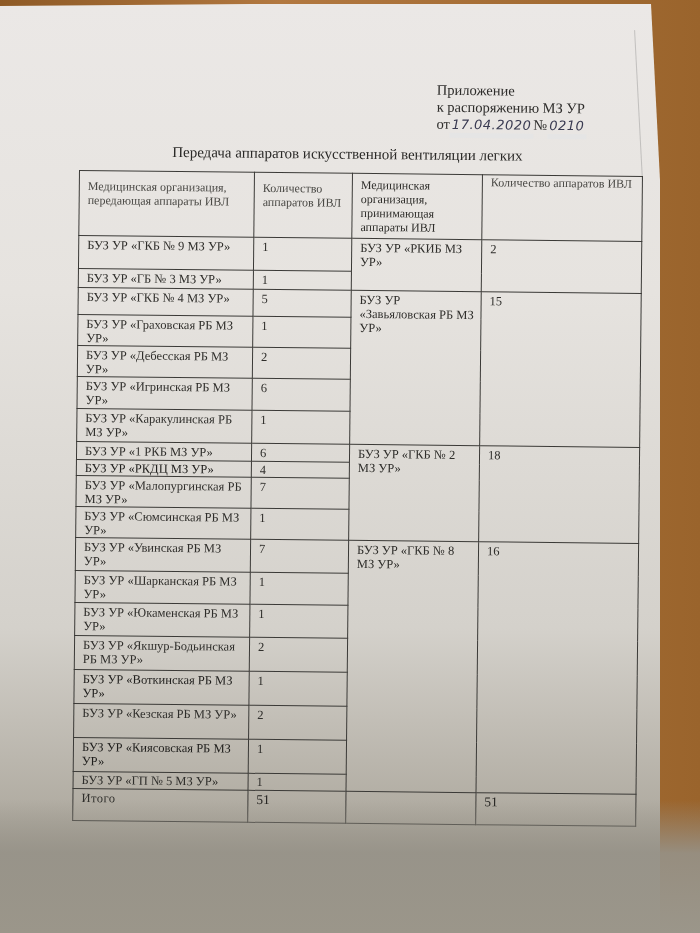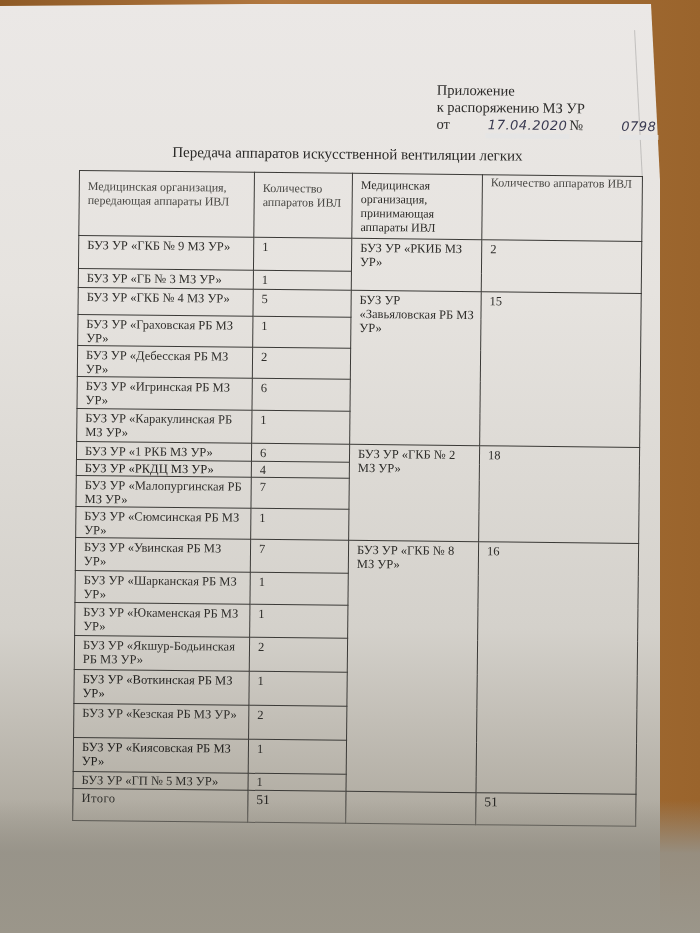--- a/index.html
+++ b/index.html
@@ -30,21 +30,21 @@
     transform: rotate(0.6deg); transform-origin: 80px 170px;
     color: #2b2a28;
   }
   .annex {
     position: absolute; left: 436px; top: 78px; font-size: 14.5px; line-height: 17px;
     color: #2e2d2b;
   }
   .annex .hand {
     font-family: "DejaVu Sans", sans-serif; font-style: italic; font-size: 13px;
     color: #3a3b52; border-bottom: 5px solid #e5e5e5; display: inline-block;
-    padding: 0 2px; letter-spacing: 0.5px; margin-left: 36px;
+    padding: 0 2px; letter-spacing: 0.5px;
   }
   .title {
     position: absolute; left: 172px; top: 143px; font-size: 15px; color: #2b2a28;
   }
   table.ivl {
     position: absolute; left: 79px; top: 170px; border-collapse: collapse;
     font-size: 12.5px; line-height: 14px; color: #2f2e2b;
     table-layout: fixed; width: 563px;
   }
   table.ivl td {
@@ -62,21 +62,21 @@
 
 <div class="bg-wood"></div>
 <div class="paper"></div>
 <div class="fold-line"></div>
 
 <div class="doc">
   <div class="annex">
     <div>Приложение</div>
     <div>к распоряжению МЗ УР</div>
     <div>
-      <span>от</span><span class="hand">17.04.2020</span><span>№</span><span class="hand">0798</span>
+      <span>от</span><span class="hand">17.04.2020</span><span>№</span><span class="hand">0210</span>
     </div>
   </div>
 
   <div class="title">Передача аппаратов искусственной вентиляции легких</div>
 
   <table class="ivl">
     <colgroup>
         <col class="c1">
         <col class="c2">
         <col class="c3">

